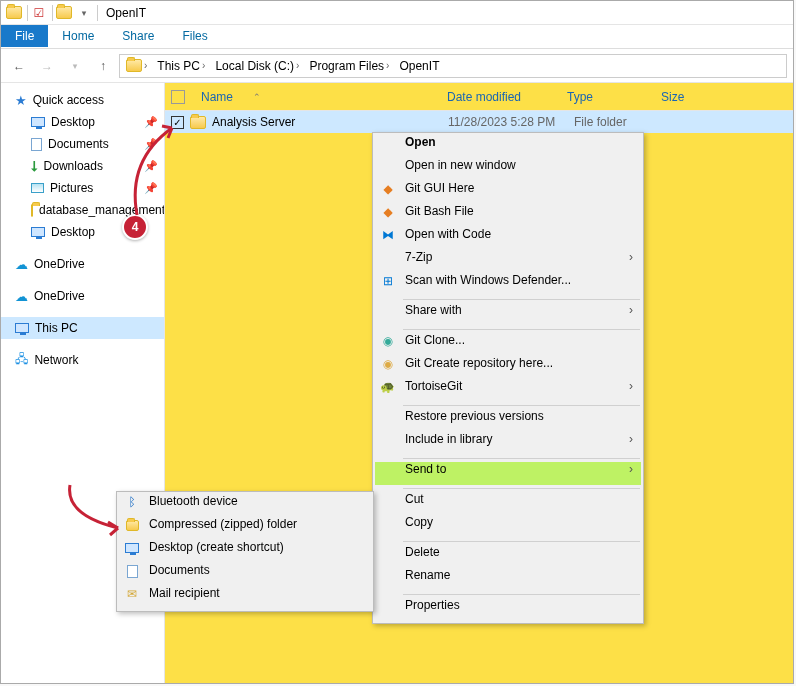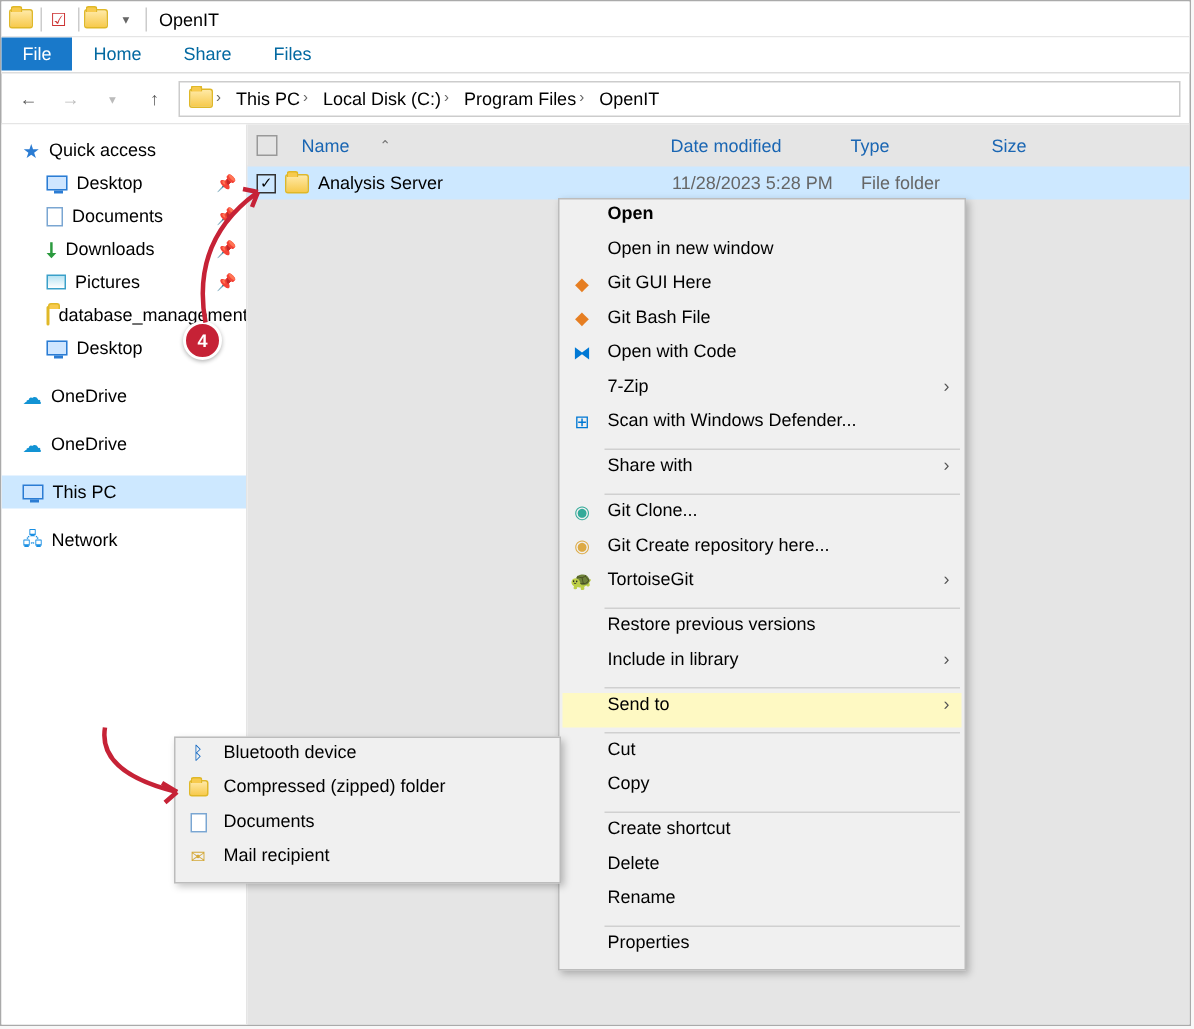--- a/index.html
+++ b/index.html
@@ -29,35 +29,35 @@
 .body { display:flex; height: calc(100% - 24px - 24px - 34px); }
 .sidebar { width: 164px; border-right:1px solid #e5e5e5; background:#fff; padding:6px 0; overflow:hidden;}
 .side-item { height:22px; display:flex;align-items:center; padding-left:14px; gap:6px; white-space:nowrap;}
 .side-item.child { padding-left:30px;}
 .side-item.sel { background:#cde8ff;}
 .pinico {margin-left:auto;margin-right:6px;color:#888;font-size:11px;}
 .side-section { margin-top:10px;}
 .star {color:#2b7cd3;font-size:13px;}
 
 
-.content { flex:1; background:#e5e5e5; position:relative;}
+.content { flex:1; background:#fde047; position:relative;}
 .colhead { height:28px; border-bottom:1px solid #e5e5e5; display:flex;align-items:center; padding-left:6px;}
 .colhead .hcell { color:#1a66b3; padding:4px 8px;}
 .colhead .hcell.name{width:246px;display:flex;align-items:center;gap:20px;}
 .colhead .hcell.date{width:120px;}
 .colhead .hcell.type{width:94px;}
 .folderrow { height:22px; background:#cde8ff; display:flex; align-items:center; padding-left:6px; gap:6px;}
 .folderrow .chk {width:13px;height:13px;border:1px solid #333;display:flex;align-items:center;justify-content:center;font-size:10px;}
 
 
 .menu { position:absolute; background:#f0f0f0; border:1px solid #bcbcbc; box-shadow:2px 2px 5px rgba(0,0,0,0.25); padding:2px;}
 .menu .mitem { height:23px; display:flex;align-items:flex-start; padding:0 30px 0 30px; position:relative; white-space:nowrap;}
 .menu .mitem .mico {position:absolute;left:5px;width:16px;height:16px;display:flex;align-items:center;justify-content:center;}
 .menu .mitem .arrow{position:absolute;right:8px;font-size:12px;color:#555;}
-.menu .mitem.hov { background:#fef9c3;}
+.menu .mitem.hov { background:#bef264;}
 .menu .msep { height:1px; background:#d0d0d0; margin:3px 1px 3px 28px;}
 .mainmenu { left:372px; top:132px; width:272px;}
 .submenu { left:116px; top:491px; width:258px;}
 
 
 .foldericon{width:16px;height:13px;background:linear-gradient(#ffe9a6,#f7ca4d);border:1px solid #e0b828;border-radius:2px;position:relative;}
 .foldericon::before{content:"";position:absolute;top:-3px;left:0;width:6px;height:3px;background:#f7ca4d;border:1px solid #e0b828;border-bottom:none;border-radius:2px 2px 0 0;}
 .monitoricon{width:14px;height:10px;border:1px solid #2b7cd3;background:#cfe6ff;position:relative;}
 .monitoricon::after{content:"";position:absolute;bottom:-3px;left:4px;width:6px;height:2px;background:#2b7cd3;}
 .docicon{width:11px;height:13px;background:#fff;border:1px solid #7aa6d2;}
@@ -265,23 +265,20 @@
     </div>
   <div class="msep"></div>
   <div class="mitem">
       <span>Cut</span>
     </div>
   <div class="mitem">
       <span>Copy</span>
     </div>
   <div class="msep"></div>
   <div class="mitem">
-      <span>Create shortcut</span>
-    </div>
-  <div class="mitem">
       <span>Delete</span>
     </div>
   <div class="mitem">
       <span>Rename</span>
     </div>
   <div class="msep"></div>
   <div class="mitem">
       <span>Properties</span>
     </div>
 </div>
@@ -289,20 +286,26 @@
 <div class="menu submenu">
   <div class="mitem">
       <span class="mico" style="color:#0a63c1">ᛒ</span>
       <span>Bluetooth device</span>
     </div>
   <div class="mitem">
       <span class="mico">
         <span class="foldericon" style="width:13px;height:11px"></span>
       </span>
       <span>Compressed (zipped) folder</span>
+    </div>
+  <div class="mitem">
+      <span class="mico">
+        <span class="monitoricon"></span>
+      </span>
+      <span>Desktop (create shortcut)</span>
     </div>
   <div class="mitem">
       <span class="mico">
         <span class="docicon"></span>
       </span>
       <span>Documents</span>
     </div>
   <div class="mitem">
       <span class="mico" style="color:#d4a93a">✉</span>
       <span>Mail recipient</span>

